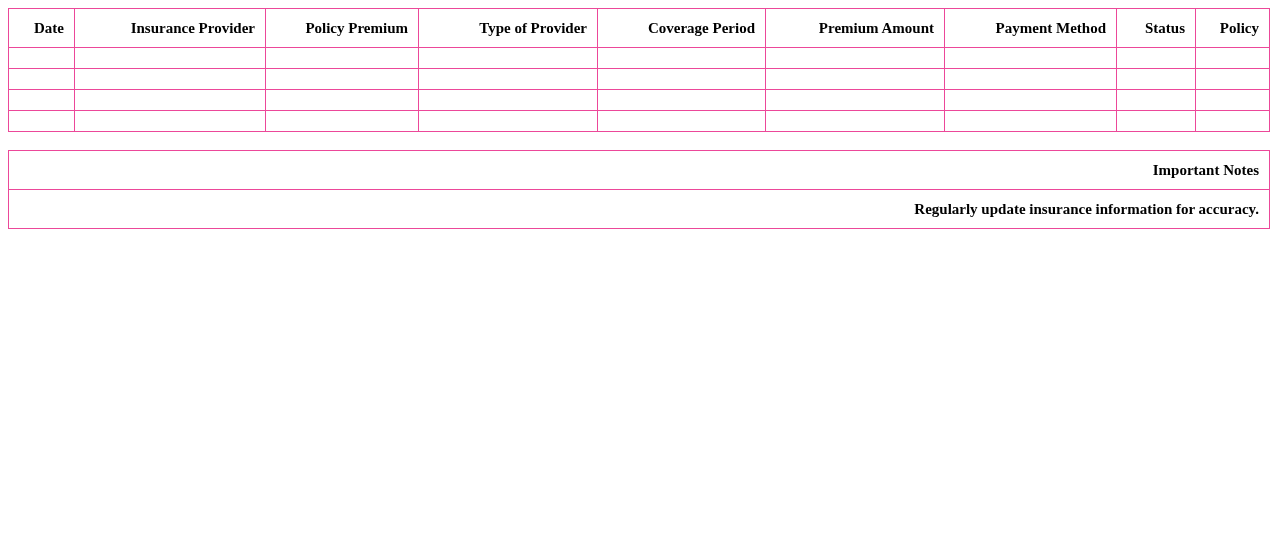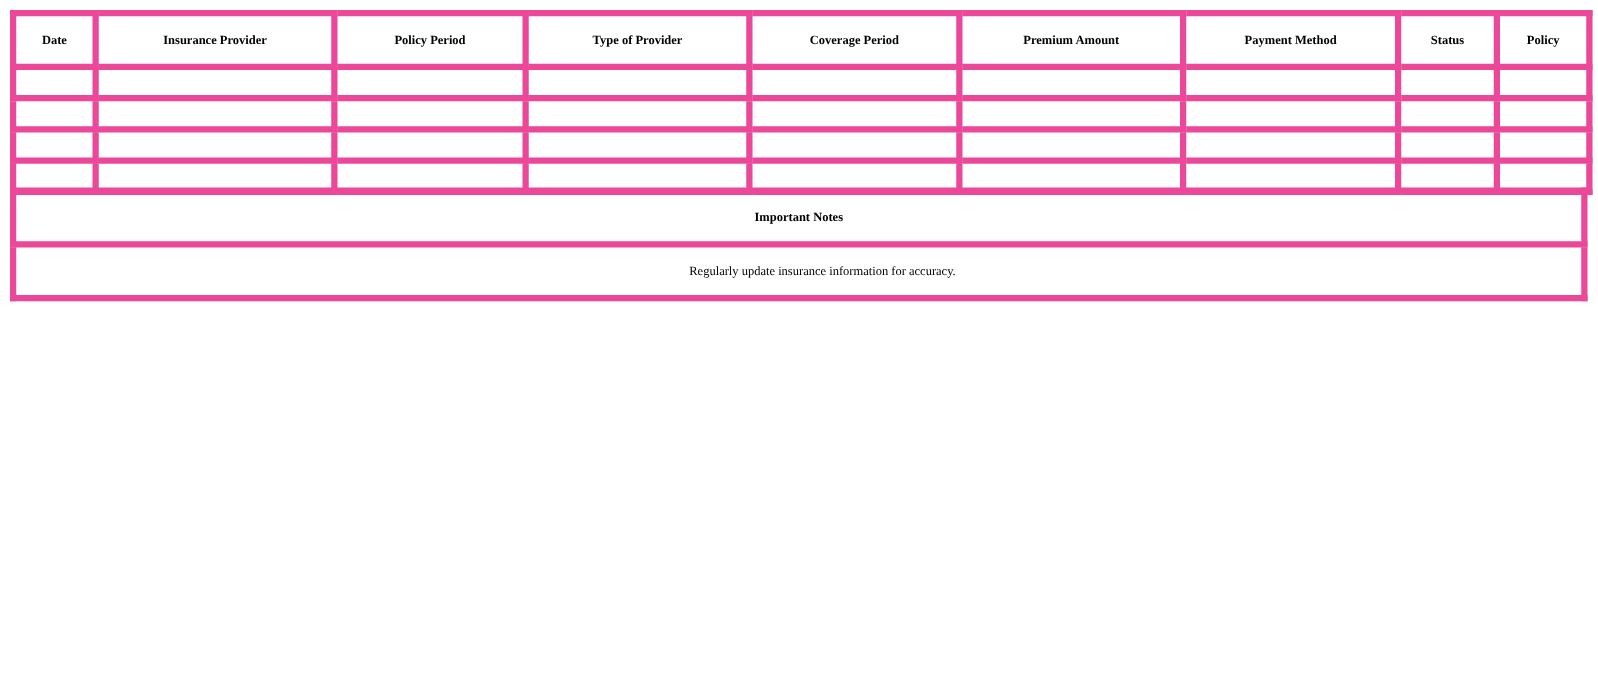--- a/index.html
+++ b/index.html
@@ -2,49 +2,49 @@
 <html><head>
 <meta charset="utf-8">
 <style>
   html, body { margin: 0; padding: 0; background: #ffffff; }
   body {
     width: 1278px; height: 550px; position: relative;
     font-family: "Liberation Serif", "DejaVu Serif", serif;
     color: #000;
   }
   table { border-collapse: collapse; position: absolute; left: 8px; table-layout: fixed; }
-  td, th { border: 5px solid #ec4899; padding: 0 10px; text-align: center; font-size: 10px; }
+  td, th { border: 1px solid #ec4899; padding: 0 10px; text-align: right; font-size: 15px; }
   #log-table { top: 8px; width: 1262px; }
   #log-table th { height: 38px; font-weight: bold; }
   #log-table td { height: 20px; }
   #notes-table { top: 150px; width: 1262px; }
   #notes-table th, #notes-table td { height: 38px; }
   #notes-table th { font-weight: bold; }
-  #notes-table td { font-weight: normal; padding-left: 48px; }
+  #notes-table td { font-weight: bold; padding-left: 48px; }
 </style>
 </head>
 <body>
 
 <table id="log-table">
   <colgroup>
     <col style="width:66px">
       <col style="width:191px">
       <col style="width:153px">
     <col style="width:179px">
       <col style="width:168px">
       <col style="width:179px">
     <col style="width:172px">
       <col style="width:79px">
       <col style="width:74px">
   </colgroup>
   <thead>
     <tr>
       <th>Date</th>
       <th>Insurance Provider</th>
-      <th>Policy Period</th>
+      <th>Policy Premium</th>
       <th>Type of Provider</th>
       <th>Coverage Period</th>
       <th>Premium Amount</th>
       <th>Payment Method</th>
       <th>Status</th>
       <th>Policy</th>
     </tr>
   </thead>
   <tbody id="log-body">
       <tr>

